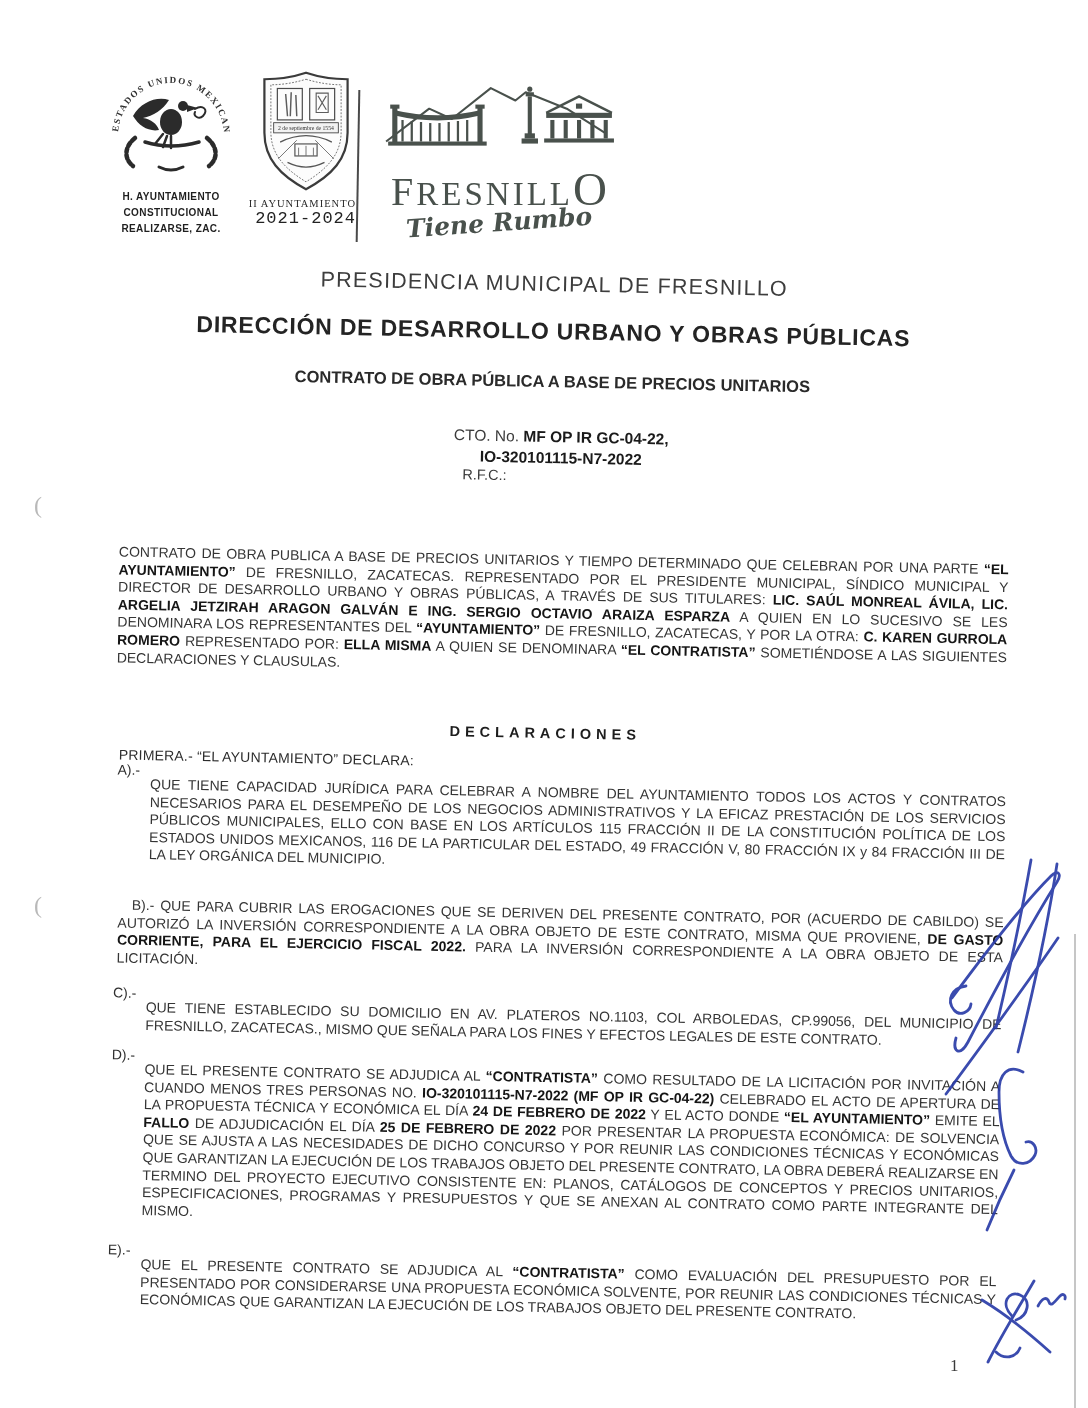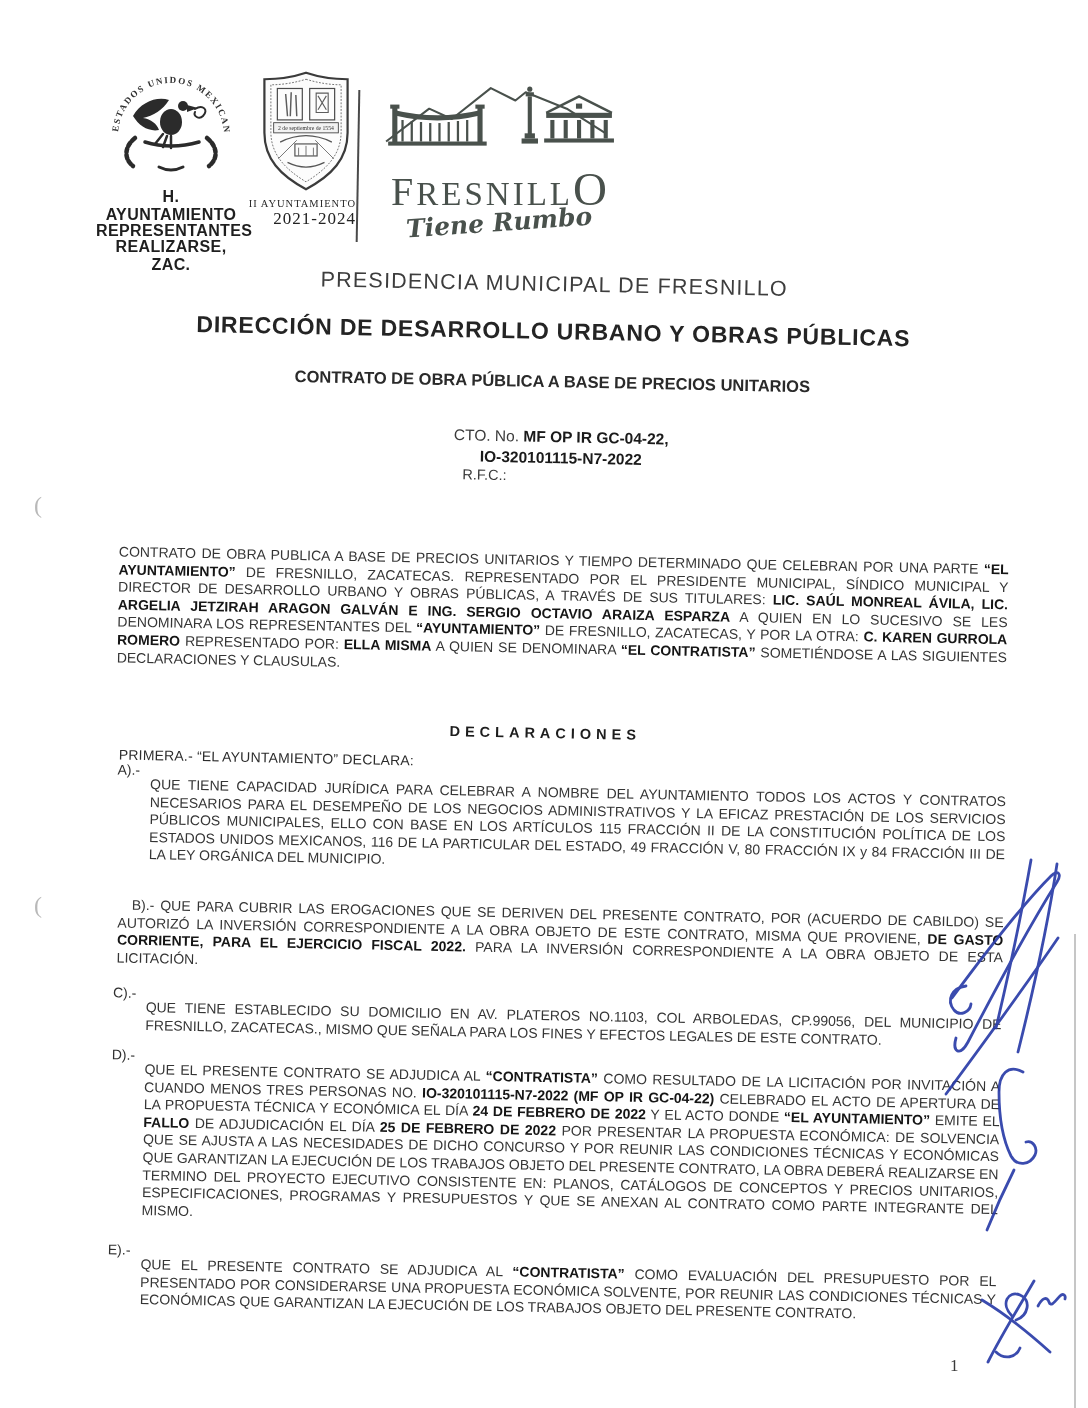--- a/index.html
+++ b/index.html
@@ -1,24 +1,24 @@
 <!DOCTYPE html>
 <html><head>
 <meta charset="utf-8">
 <style>
   html,body{margin:0;padding:0;background:#ffffff;}
   .page{position:relative;width:1088px;height:1408px;background:#fff;overflow:hidden;
         font-family:"Liberation Sans",sans-serif;color:#383838;}
   
   .letterhead{position:absolute;left:0;top:0;width:100%;height:260px;}
   .logo-left{position:absolute;left:96px;top:64px;width:150px;text-align:center;}
-  .logo-left .cap{font-size:16px;font-weight:bold;color:#1f1f1f;line-height:18px;letter-spacing:.4px;margin-top:2px;}
+  .logo-left .cap{font-size:10px;font-weight:bold;color:#1f1f1f;line-height:18px;letter-spacing:.4px;margin-top:2px;}
   .logo-center{position:absolute;left:244px;top:70px;width:112px;text-align:right;}
   .logo-center .cap1{font-family:"Liberation Serif",serif;font-size:10.5px;color:#2a2a2a;letter-spacing:1px;margin-top:2px;white-space:nowrap;}
-  .logo-center .cap2{font-family:Liberation Serif, serif;font-size:17px;color:#222;letter-spacing:1px;}
+  .logo-center .cap2{font-family:Liberation Mono, monospace;font-size:17px;color:#222;letter-spacing:1px;}
   .logo-divider{position:absolute;left:357px;top:90px;width:2px;height:152px;background:#4a4a4a;transform:rotate(1deg);}
   .logo-right{position:absolute;left:368px;top:82px;width:262px;text-align:center;}
   .wordmark{display:flex;align-items:baseline;justify-content:center;color:#49514c;
             font-family:"Liberation Serif",serif;margin-top:-2px;}
   .wm-f{font-size:40px;letter-spacing:3px;}
   .wm-mid{font-size:33px;letter-spacing:3px;}
   .wm-o{font-size:47px;}
   .tagline{font-family:"DejaVu Serif",serif;font-style:italic;font-weight:bold;font-size:25px;
            color:#49514c;transform:rotate(-4deg);margin-top:-8px;}
   
@@ -77,21 +77,21 @@
         <g stroke="#2b2b2b" fill="none" stroke-linecap="round">
           <path d="M90,45 C98,40 104,46 98,52 C94,56 88,52 90,48" stroke-width="2"></path>
           <path d="M58,70 L50,80 M62,72 L58,83 M66,72 L66,84" stroke-width="2.5"></path>
           <path d="M40,78 Q66,86 94,78" stroke-width="3.5"></path>
           <path d="M30,74 C20,82 18,94 28,102" stroke-width="4.5" stroke-dasharray="4 2.5"></path>
           <path d="M102,74 C112,82 114,94 104,102" stroke-width="4.5" stroke-dasharray="4 2.5"></path>
           <path d="M54,103 Q66,109 78,103" stroke-width="3"></path>
         </g>
       </svg>
       <div class="cap">H. AYUNTAMIENTO</div>
-      <div class="cap" style="margin-top:-2px">REPRESENTANTES</div>
+      <div class="cap" style="margin-top:-2px">CONSTITUCIONAL</div>
       <div class="cap" style="margin-top:-2px">REALIZARSE, ZAC.</div>
     </div>
 
     <div class="logo-center">
       <svg width="100" height="122" viewBox="0 0 100 132">
         <path d="M50,3 C65,8 80,10 95,10 L95,68 C95,96 78,114 50,129 C22,114 5,96 5,68 L5,10 C20,10 35,8 50,3 Z" fill="#fcfcfc" stroke="#3b3b3b" stroke-width="2.4"></path>
         <path d="M50,10 C63,14 76,16 88,16 L88,67 C88,91 73,107 50,121 C27,107 12,91 12,67 L12,16 C24,16 37,14 50,10 Z" fill="none" stroke="#6a6a6a" stroke-width="1" stroke-dasharray="2 1.6"></path>
         <rect x="19" y="20" width="27" height="34" fill="none" stroke="#4a4a4a" stroke-width="1.3"></rect>
         <rect x="54" y="20" width="27" height="34" fill="none" stroke="#4a4a4a" stroke-width="1.3"></rect>
         <path d="M28,26 L30,50 M34,24 L33,50 M39,27 L40,50" stroke="#5c5c5c" stroke-width="1.6" fill="none"></path>

